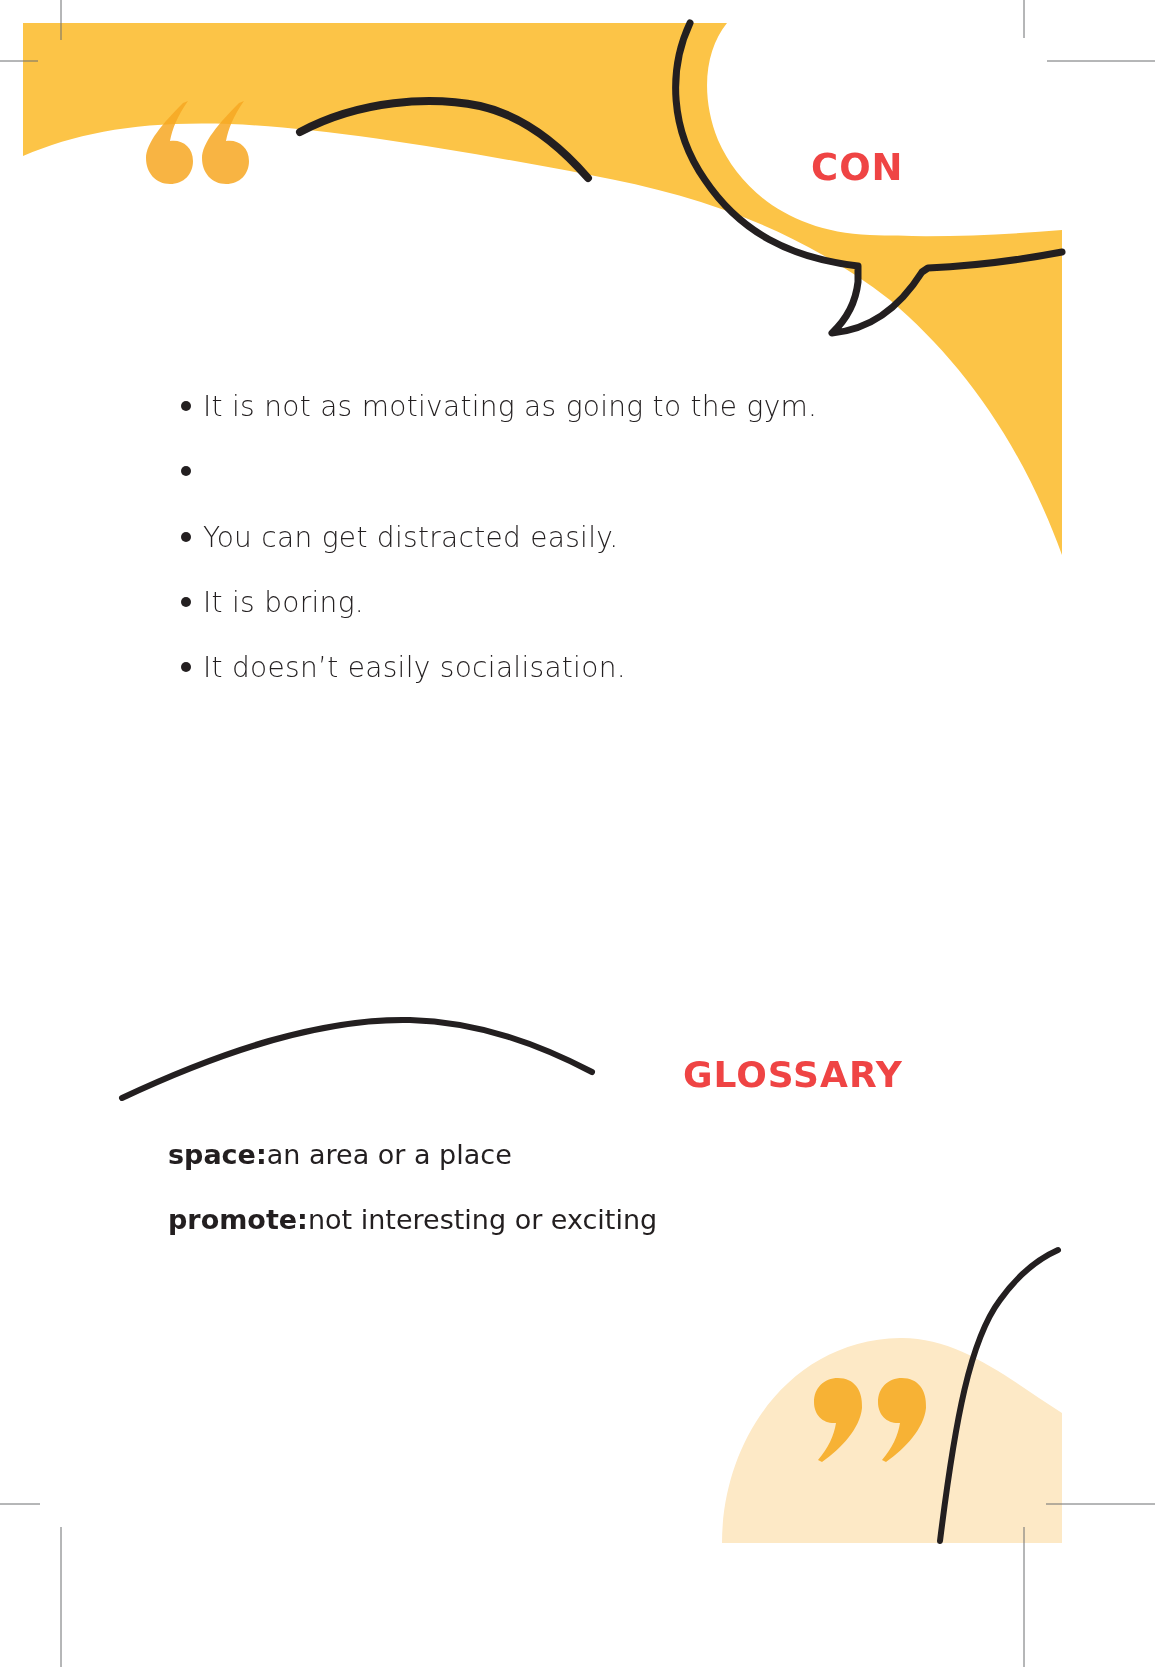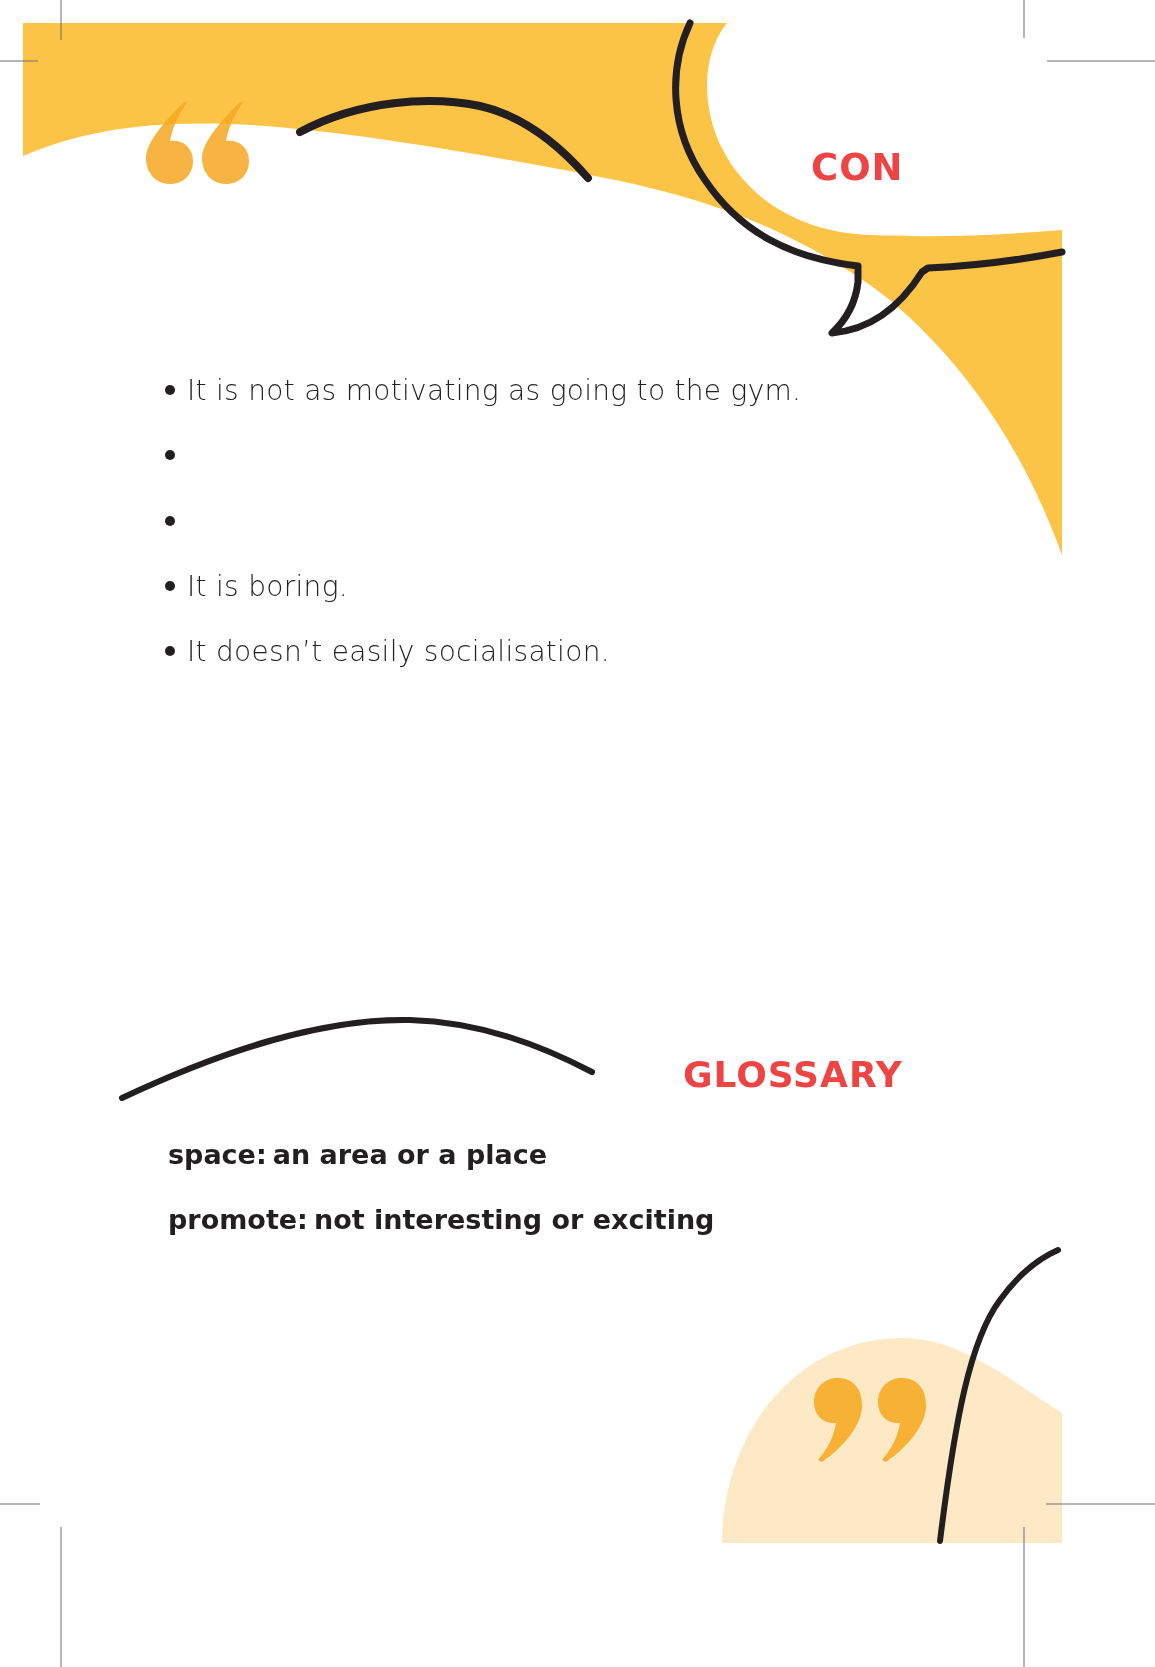--- a/index.html
+++ b/index.html
@@ -3,31 +3,31 @@
 <meta charset="utf-8">
 <style>
   html, body { margin: 0; padding: 0; background: #ffffff; }
   body { width: 1155px; height: 1667px; position: relative; overflow: hidden;
          font-family: "DejaVu Sans", sans-serif; color: #231f20; }
   .layer { position: absolute; left: 0; top: 0; width: 1155px; height: 1667px; }
   .heading { position: absolute; font-family: "DejaVu Sans", sans-serif; font-weight: bold;
              color: #ef4444; letter-spacing: 1px; margin: 0; }
   #con-title { left: 811px; top: 146px; font-size: 37px; }
   #glossary-title { left: 683px; top: 1054px; font-size: 36px; text-align: center; }
-  ul.cons { position: absolute; left: 163px; top: 370px; margin: 0; padding: 0; list-style: none; }
+  ul.cons { position: absolute; left: 163px; top: 370px; margin: 16px; padding: 0; list-style: none; }
   ul.cons li { position: relative; font-family: "DejaVu Sans", sans-serif; font-size: 28px;
                font-weight: 300; height: 65.3px; line-height: 42px; padding-left: 24px;
                letter-spacing: 0.3px; color: #231f20; white-space: nowrap; }
   ul.cons li .bullet { position: absolute; left: 2px; top: 15px; width: 10px; height: 10px;
                        border-radius: 50%; background: #231f20; }
   .gloss { position: absolute; left: 168px; top: 1135px; margin: 0; padding: 0; }
   .gloss .entry { height: 65.3px; line-height: 40px; font-size: 27px; white-space: nowrap;
                   font-family: "DejaVu Sans", sans-serif; }
   .gloss .term { font-weight: bold; }
-  .gloss .def { font-weight: bold; margin-left: 6px; }
+  .gloss .def { font-weight: normal; }
 </style>
 </head>
 <body>
 
 <svg class="layer" viewBox="0 0 1155 1667" width="1155" height="1667" xmlns="http://www.w3.org/2000/svg">
 
   <path d="M23,23 L1062,23 L1062,555
            C1020,440 960,360 890,300
            C800,230 700,195 590,175
            C470,152 330,128 230,124
@@ -76,21 +76,21 @@
     <path d="M28,2 C14,2 4,12 4,26 C4,40 14,48 26,47 C24,60 18,72 8,84 L12,86 C32,72 50,52 52,32 C53,14 44,2 28,2 Z"></path>
     <path d="M92,2 C78,2 68,12 68,26 C68,40 78,48 90,47 C88,60 82,72 72,84 L76,86 C96,72 114,52 116,32 C117,14 108,2 92,2 Z"></path>
   </g>
 </svg>
 
 <h1 id="con-title" class="heading">CON</h1>
 
 <ul class="cons">
   <li><span class="bullet"></span><span>It is not as motivating as going to the gym.</span></li>
   <li><span class="bullet"></span></li>
-  <li><span class="bullet"></span></li>
+  <li><span class="bullet"></span><span>You can get distracted easily.</span></li>
   <li><span class="bullet"></span><span>It is boring.</span></li>
   <li><span class="bullet"></span><span>It doesn’t easily socialisation.</span></li>
 </ul>
 
 <h2 id="glossary-title" class="heading">GLOSSARY</h2>
 
 <div class="gloss">
   <div class="entry">
     <span class="term">space:</span><span class="def">an area or a place</span>
   </div>

